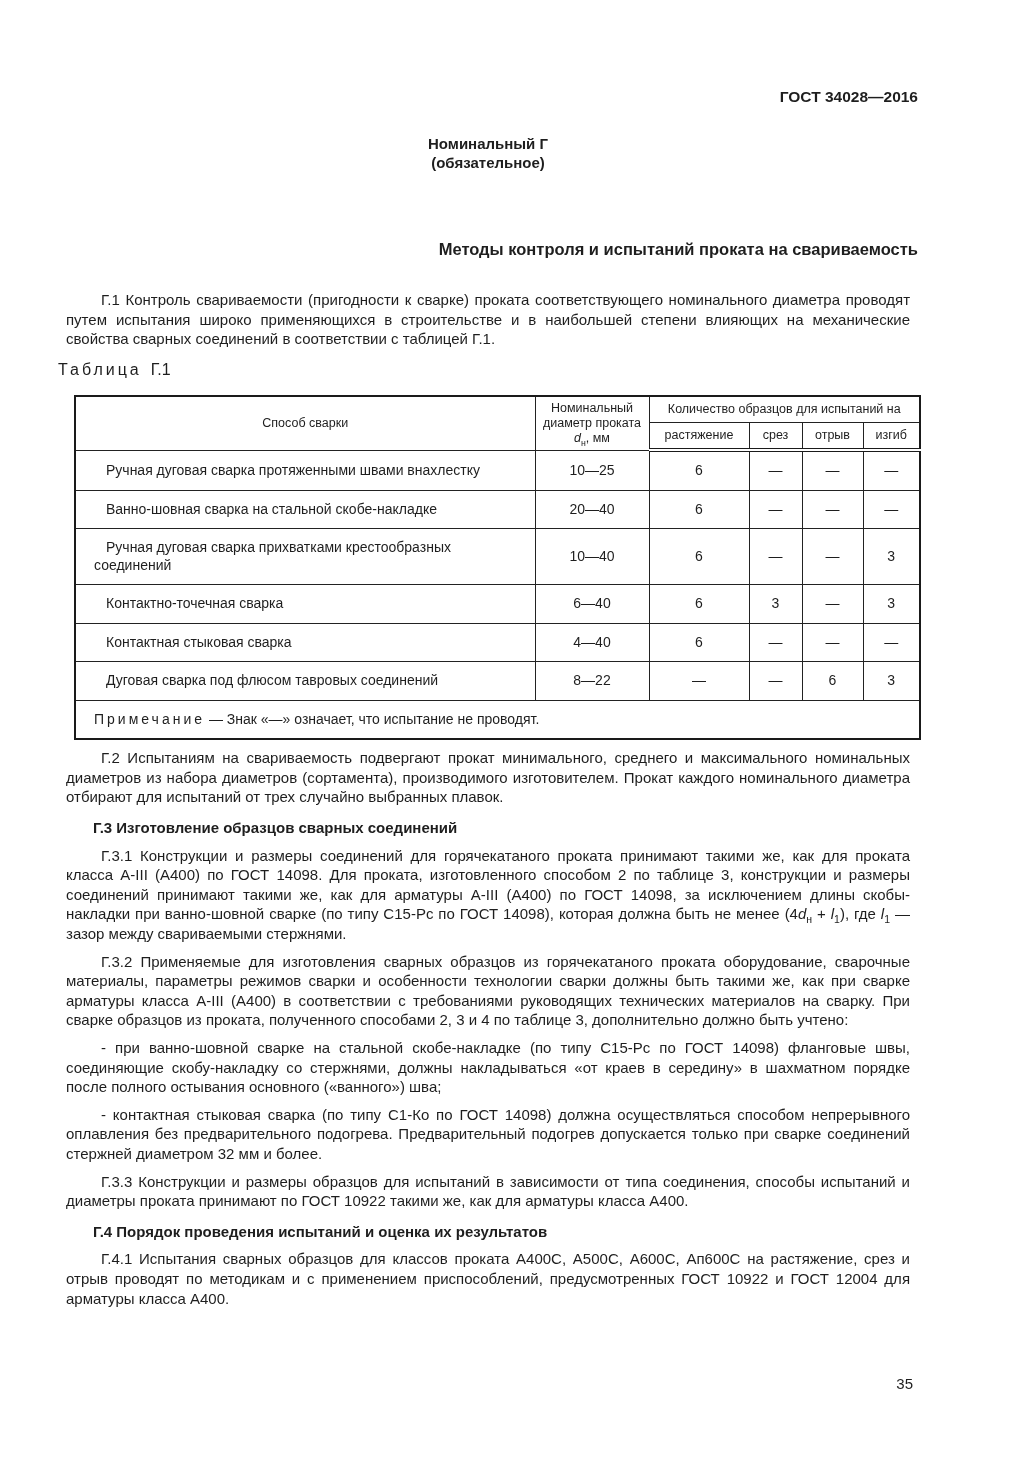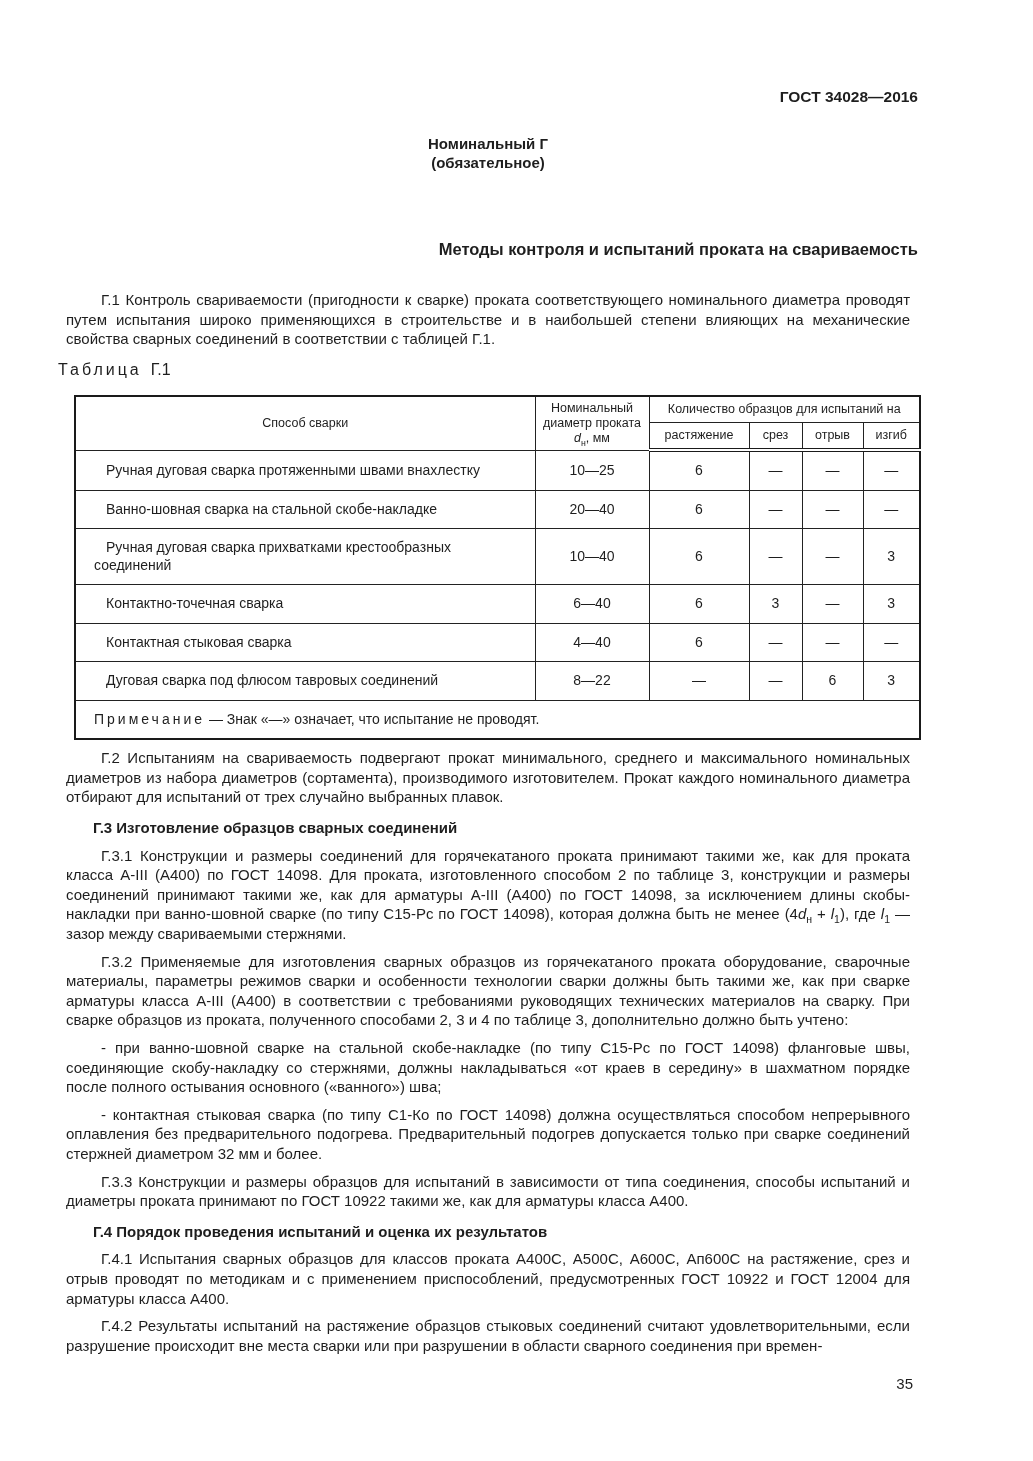--- a/index.html
+++ b/index.html
@@ -184,17 +184,16 @@
 
   <p class="body-par"><span>Г.3.1  Конструкции и размеры соединений для горячекатаного проката принимают такими же, как для проката класса А-III (А400) по ГОСТ 14098. Для проката, изготовленного способом 2 по таблице 3, конструкции и размеры соединений принимают такими же, как для арматуры А-III (А400) по ГОСТ 14098, за исключением длины скобы-накладки при ванно-шовной сварке (по типу С15-Рс по ГОСТ 14098), которая должна быть не менее (4</span><span class="it">d</span><span class="sub">н</span><span> + </span><span class="it">l</span><span class="sub">1</span><span>), где </span><span class="it">l</span><span class="sub">1</span><span> — зазор между свариваемыми стержнями.</span></p>
   <p class="body-par">Г.3.2  Применяемые для изготовления сварных образцов из горячекатаного проката оборудование, сварочные материалы, параметры режимов сварки и особенности технологии сварки должны быть такими же, как при сварке арматуры класса А-III (А400) в соответствии с требованиями руководящих технических материалов на сварку. При сварке образцов из проката, полученного способами 2, 3 и 4 по таблице 3, дополнительно должно быть учтено:</p>
   <p class="body-par">- при ванно-шовной сварке на стальной скобе-накладке (по типу С15-Рс по ГОСТ 14098) фланговые швы, соединяющие скобу-накладку со стержнями, должны накладываться «от краев в середину» в шахматном порядке после полного остывания основного («ванного») шва;</p>
   <p class="body-par">- контактная стыковая сварка (по типу С1-Ко по ГОСТ 14098) должна осуществляться способом непрерывного оплавления без предварительного подогрева. Предварительный подогрев допускается только при сварке соединений стержней диаметром 32 мм и более.</p>
   <p class="body-par">Г.3.3  Конструкции и размеры образцов для испытаний в зависимости от типа соединения, способы испытаний и диаметры проката принимают по ГОСТ 10922 такими же, как для арматуры класса А400.</p>
 
   <p class="sec-heading">Г.4  Порядок проведения испытаний и оценка их результатов</p>
 
   <p class="body-par">Г.4.1  Испытания сварных образцов для классов проката А400С, А500С, А600С, Ап600С на растяжение, срез и отрыв проводят по методикам и с применением приспособлений, предусмотренных ГОСТ 10922 и ГОСТ 12004 для арматуры класса А400.</p>
-  <p class="body-par">Г.4.2  Результаты испытаний на растяжение образцов стыковых соединений считают удовлетворительными, если разрушение происходит вне места сварки или при разрушении в области сварного соединения при времен-</p>
 
   <div class="page-number">35</div>
 
 </div>
 
 </body></html>

